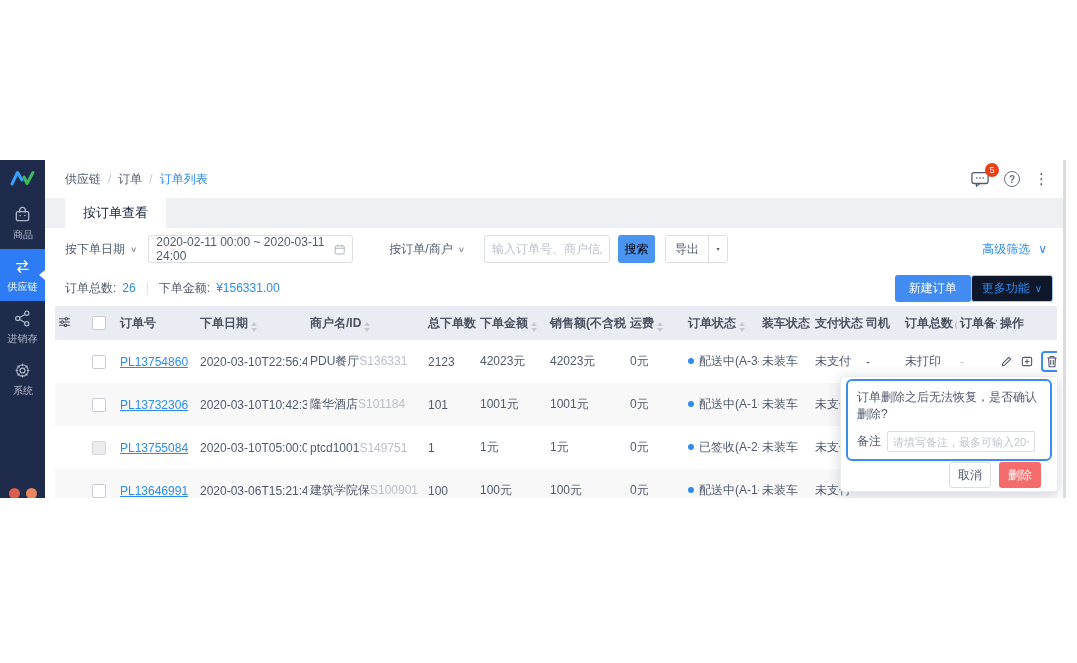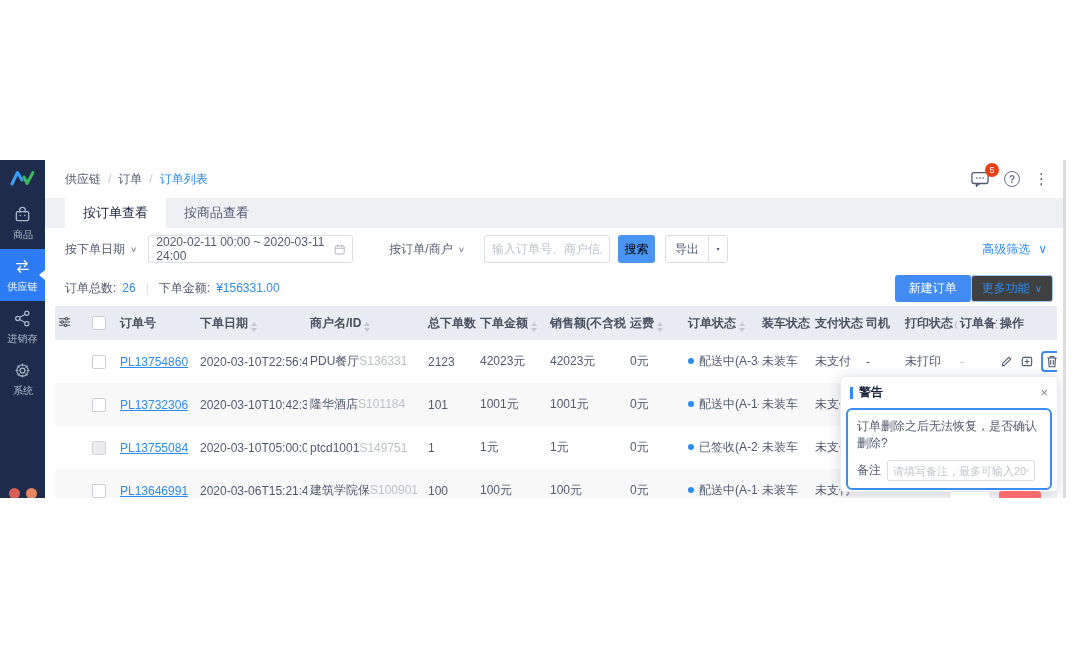--- a/index.html
+++ b/index.html
@@ -61,21 +61,21 @@
   .split-btn .main-part { padding:0 9px; font-size:12px; color:#515a6e; display:flex; align-items:center; cursor:pointer; background:#fff; border:none; font-family:inherit; }
   .split-btn .arrow-part { width:19px; border-left:1px solid #dcdee2; display:flex; align-items:center; justify-content:center; font-size:8px; color:#515a6e; cursor:pointer; background:#fff; border-top:none;border-bottom:none;border-right:none; }
   .adv-filter { position:absolute; right:16px; font-size:12px; color:#2d8cf0; display:flex; gap:8px; align-items:center; cursor:pointer; }
 
   .summary-row { height:36px; display:flex; align-items:center; justify-content:space-between; padding:0 10px 0 20px; }
   .summary-left { font-size:12px; color:#515a6e; display:flex; gap:6px; align-items:center; }
   .summary-left b { color:#2d8cf0; font-weight:normal; }
   .summary-left .sep { color:#dcdee2; padding:0 4px; }
   .summary-right { display:flex; gap:0; align-items:flex-end; }
   .btn-primary { height:27px; padding:0 14px; background:#418bf2; color:#fff; border:none; border-radius:3px; font-size:12px; cursor:pointer; font-family:inherit; }
-  .btn-outline-blue { height:27px; padding:0 10px; background:#404040; color:#2d8cf0; border:1px solid #9fc6f5; border-radius:3px; font-size:12px; cursor:pointer; display:flex; align-items:center; gap:5px; font-family:Liberation Sans, sans-serif; }
+  .btn-outline-blue { height:27px; padding:0 10px; background:#0f172a; color:#2d8cf0; border:1px solid #9fc6f5; border-radius:3px; font-size:12px; cursor:pointer; display:flex; align-items:center; gap:5px; font-family:Liberation Sans, sans-serif; }
 
   
   table { border-collapse:collapse; table-layout:fixed; width:1002px; margin-left:10px; }
   thead th { background:#e9ecf2; height:34px; font-size:12px; color:#495060; font-weight:bold; text-align:left; padding:0 3px; white-space:nowrap; overflow:hidden; }
   tbody td { height:43px; font-size:12px; color:#515a6e; padding:0 3px; white-space:nowrap; overflow:hidden; }
   tbody tr:nth-child(even) { background:#f8f8f9; }
   .order-link { color:#2d8cf0; text-decoration:underline; cursor:pointer; }
   .mid { color:#bbbfc7; }
   .cb { width:14px; height:14px; border:1px solid #c9ccd4; border-radius:2px; background:#fff; display:inline-block; vertical-align:middle; cursor:pointer; }
   .cb.disabled { background:#ececee; border-color:#d4d6da; cursor:not-allowed; }
@@ -189,21 +189,20 @@
             <span class="help-circle">?</span>
           </div>
           <div class="top-icon">
             <span class="dots-v">⋮</span>
           </div>
         </div>
       </div>
 
       <div class="tabbar">
         <div class="tab active">按订单查看</div>
-        <div class="tab">按商品查看</div>
       </div>
 
       <div class="panel">
 
         <div class="filter-row">
           <div class="sel-label">
             <span>按下单日期</span>
             <span class="chev">∨</span>
           </div>
           <div class="input-box date-box">
@@ -299,21 +298,21 @@
                     <i class="up"></i>
                     <i class="down"></i>
                   </span></th>
               <th><span>订单状态</span><span class="sort">
                     <i class="up"></i>
                     <i class="down"></i>
                   </span></th>
               <th>装车状态</th>
               <th>支付状态</th>
               <th>司机</th>
-              <th><span>打印状态</span><span class="q-circle">?</span></th>
+              <th><span>订单总数</span><span class="q-circle">?</span></th>
               <th>订单备注</th>
               <th>操作</th>
             </tr>
           </thead>
           <tbody>
 
             <tr>
               <td></td>
               <td><span class="cb"></span></td>
               <td><a class="order-link">PL13754860</a></td>
@@ -409,25 +408,20 @@
               <td></td>
               <td class="mid"></td>
               <td></td>
             </tr>
           </tbody>
         </table>
       </div>
     </div>
 
     <div class="dialog">
-      <div class="dlg-head">
-        <span class="dlg-bar"></span>
-        <span class="dlg-title">警告</span>
-        <span class="dlg-close">×</span>
-      </div>
       <div class="dlg-focus">
         <div class="dlg-msg">订单删除之后无法恢复，是否确认删除?</div>
         <div class="note-row">
           <span class="note-label">备注</span>
           <input class="note-input" type="text" placeholder="请填写备注，最多可输入20个汉字" style="">
         </div>
         <div class="dlg-btns">
           <button class="btn-cancel">取消</button>
           <button class="btn-danger">删除</button>
         </div>

